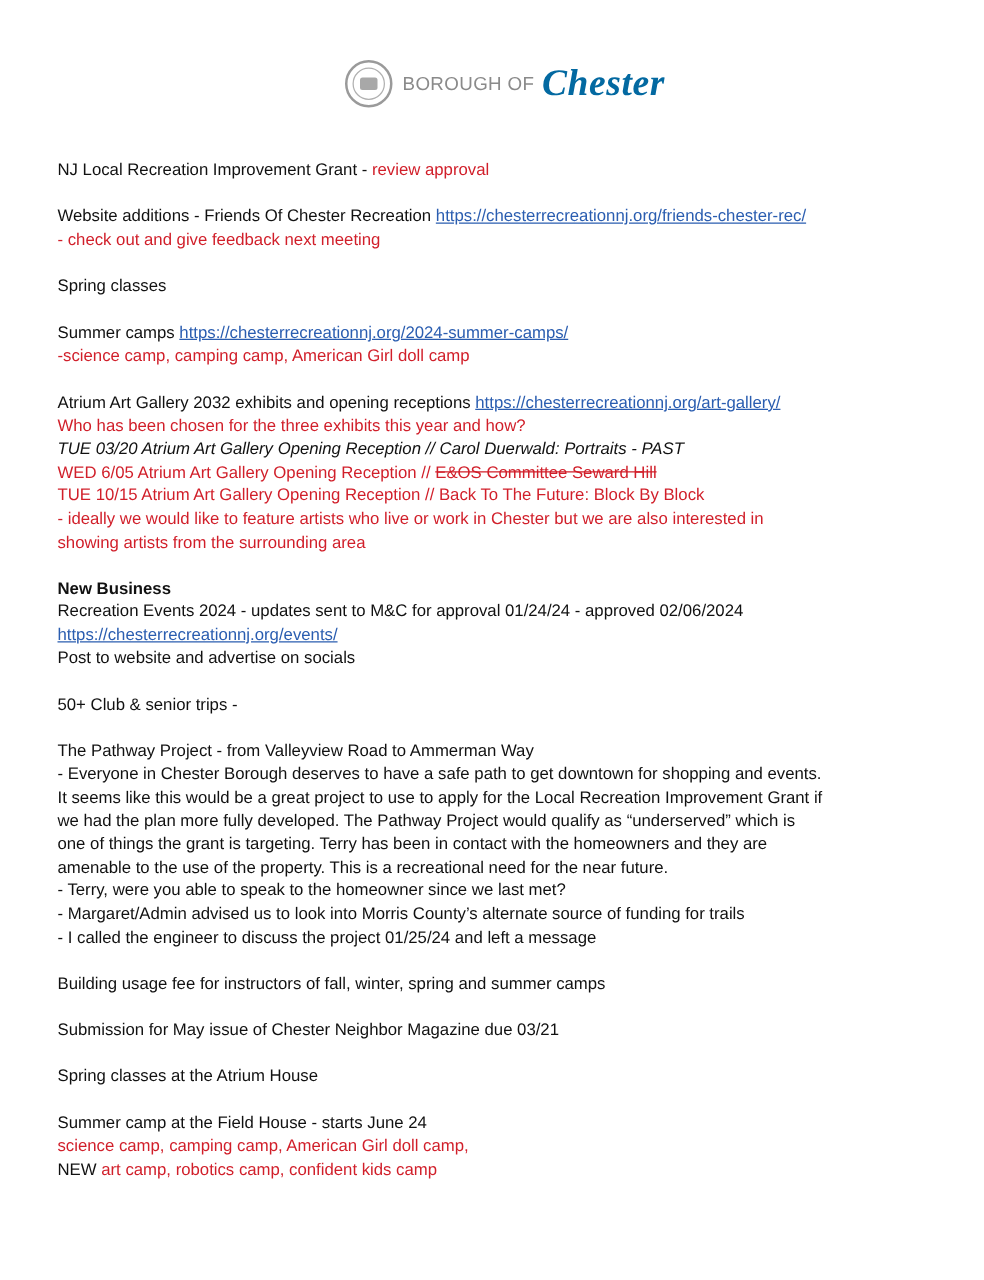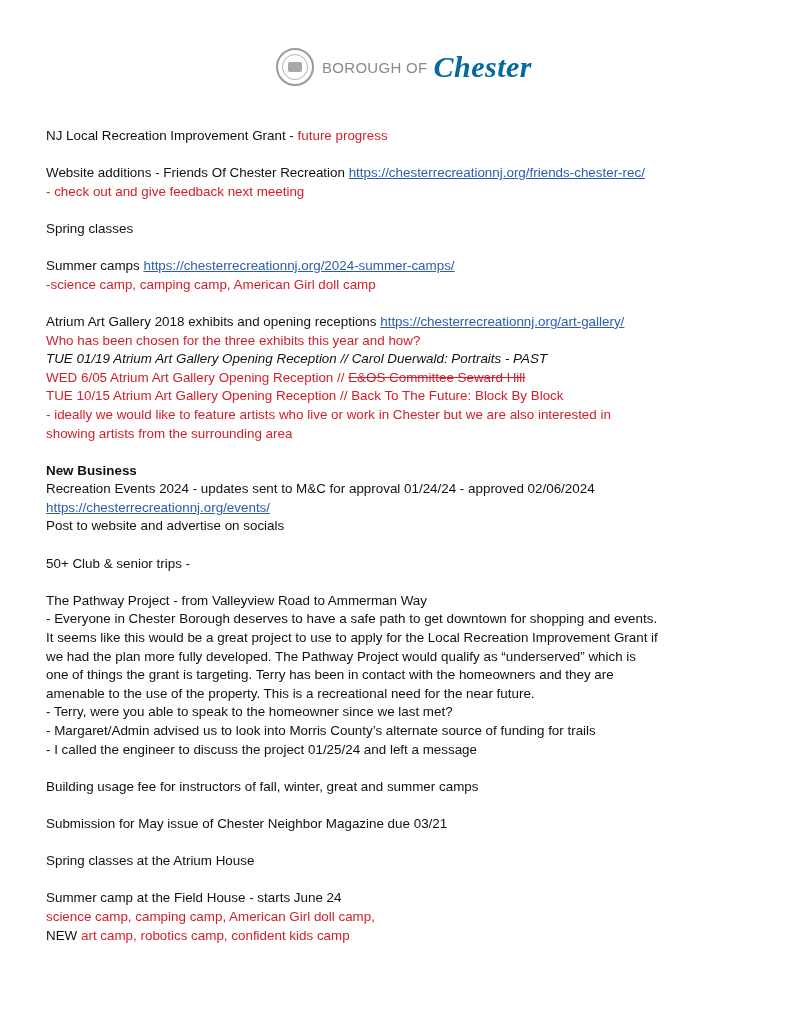--- a/index.html
+++ b/index.html
@@ -32,44 +32,44 @@
         <div class="seal-core"></div>
       </div>
   </div>
   <span class="brand-small">BOROUGH OF</span>
   <span class="brand-big">Chester</span>
 </div>
 
 <div class="content">
 
   <div class="line">
-    <span>NJ Local Recreation Improvement Grant - </span><span class="red">future progress</span>
+    <span>NJ Local Recreation Improvement Grant - </span><span class="red">review approval</span>
   </div>
   <div class="gap"></div>
 
   <div class="line">
     <span>Website additions - Friends Of Chester Recreation </span><a class="link">https://chesterrecreationnj.org/friends-chester-rec/</a>
   </div>
   <div class="line red">- check out and give feedback next meeting</div>
   <div class="gap"></div>
 
   <div class="line">Spring classes</div>
   <div class="gap"></div>
 
   <div class="line">
     <span>Summer camps </span><a class="link">https://chesterrecreationnj.org/2024-summer-camps/</a>
   </div>
   <div class="line red">-science camp, camping camp, American Girl doll camp</div>
   <div class="gap"></div>
 
   <div class="line">
-    <span>Atrium Art Gallery 2018 exhibits and opening receptions </span><a class="link">https://chesterrecreationnj.org/art-gallery/</a>
+    <span>Atrium Art Gallery 2032 exhibits and opening receptions </span><a class="link">https://chesterrecreationnj.org/art-gallery/</a>
   </div>
   <div class="line red">Who has been chosen for the three exhibits this year and how?</div>
-  <div class="line italic">TUE 01/19 Atrium Art Gallery Opening Reception // Carol Duerwald: Portraits - PAST</div>
+  <div class="line italic">TUE 03/20 Atrium Art Gallery Opening Reception // Carol Duerwald: Portraits - PAST</div>
   <div class="line red">
     <span>WED 6/05 Atrium Art Gallery Opening Reception // </span><span class="strike">E&amp;OS Committee Seward Hill</span>
   </div>
   <div class="line red">TUE 10/15 Atrium Art Gallery Opening Reception // Back To The Future: Block By Block</div>
   <div class="line red">- ideally we would like to feature artists who live or work in Chester but we are also interested in</div>
   <div class="line red">showing artists from the surrounding area</div>
   <div class="gap"></div>
 
   <div class="line bold">New Business</div>
   <div class="line">Recreation Events 2024 - updates sent to M&amp;C for approval 01/24/24 - approved 02/06/2024</div>
@@ -84,21 +84,21 @@
   <div class="line">- Everyone in Chester Borough deserves to have a safe path to get downtown for shopping and events.</div>
   <div class="line">It seems like this would be a great project to use to apply for the Local Recreation Improvement Grant if</div>
   <div class="line">we had the plan more fully developed. The Pathway Project would qualify as “underserved” which is</div>
   <div class="line">one of things the grant is targeting. Terry has been in contact with the homeowners and they are</div>
   <div class="line">amenable to the use of the property. This is a recreational need for the near future.</div>
   <div class="line">- Terry, were you able to speak to the homeowner since we last met?</div>
   <div class="line">- Margaret/Admin advised us to look into Morris County’s alternate source of funding for trails</div>
   <div class="line">- I called the engineer to discuss the project 01/25/24 and left a message</div>
   <div class="gap"></div>
 
-  <div class="line">Building usage fee for instructors of fall, winter, great and summer camps</div>
+  <div class="line">Building usage fee for instructors of fall, winter, spring and summer camps</div>
   <div class="gap"></div>
 
   <div class="line">Submission for May issue of Chester Neighbor Magazine due 03/21</div>
   <div class="gap"></div>
 
   <div class="line">Spring classes at the Atrium House</div>
   <div class="gap"></div>
 
   <div class="line">Summer camp at the Field House - starts June 24</div>
   <div class="line red">science camp, camping camp, American Girl doll camp,</div>

